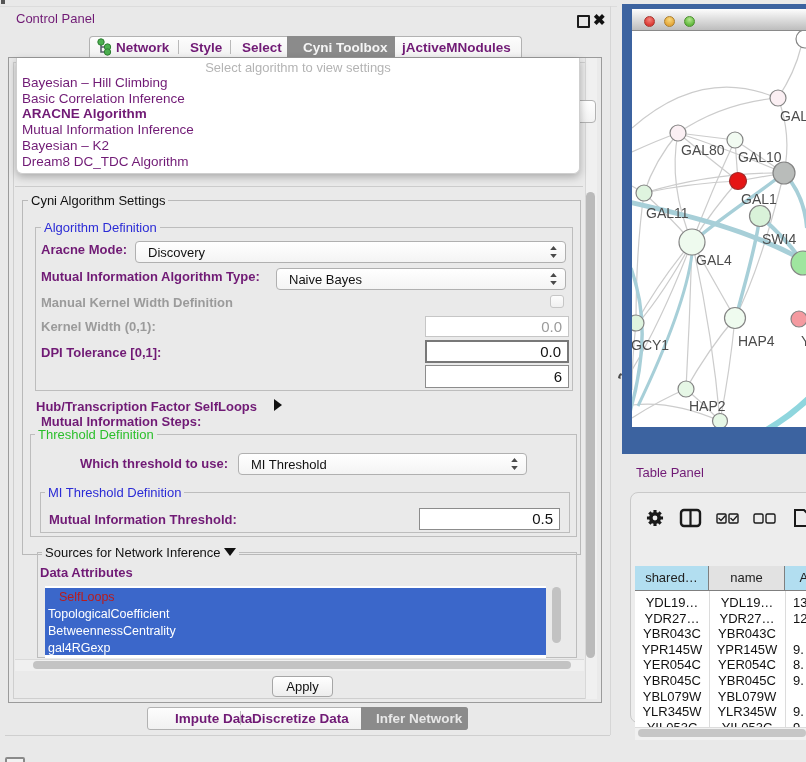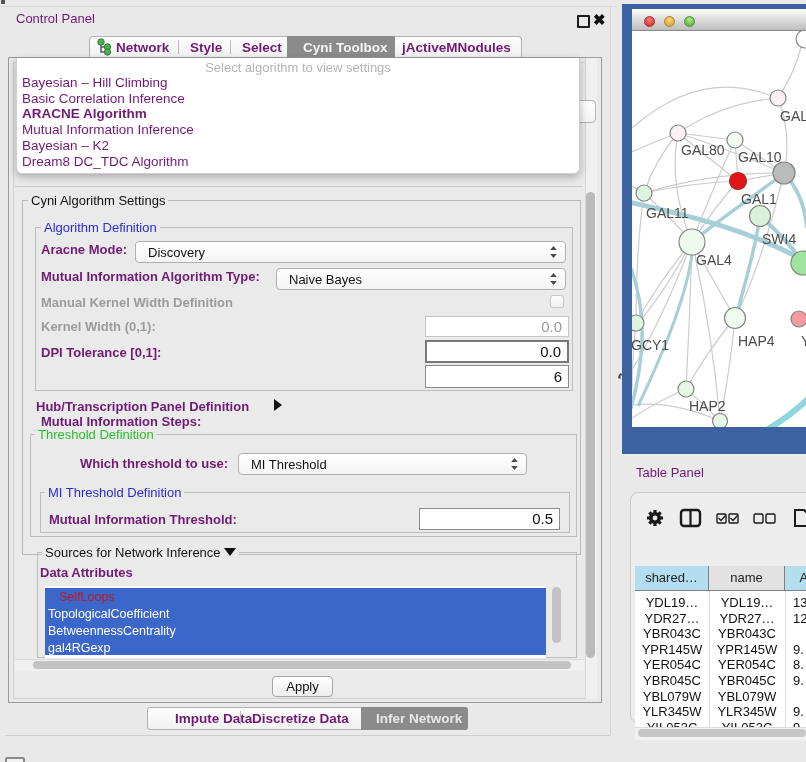--- a/index.html
+++ b/index.html
@@ -81,21 +81,21 @@
   </div>
   <div class="lbl bold gray" style="left:41px;top:295px;">Manual Kernel Width Definition</div>
   <div class="abs" style="left:550px;top:295px;width:14px;height:13px;border:1px solid #c6c6c6;border-radius:3px;background:linear-gradient(#fdfdfd,#f0f0f0);box-sizing:border-box;"></div>
   <div class="lbl bold gray" style="left:41px;top:319px;">Kernel Width (0,1):</div>
   <div class="fld" style="left:425px;top:316px;width:144px;height:21px;border:1px solid #c6c6c6;color:#9b9b9b;line-height:19px;">0.0</div>
   <div class="lbl bold" style="left:41px;top:345px;">DPI Tolerance [0,1]:</div>
   <div class="fld" style="left:425px;top:340px;width:144px;height:23px;border:2px solid #787878;color:#111;line-height:19px;">0.0</div>
   <div class="lbl bold" style="left:41px;top:370px;margin-top:44px;">Mutual Information Steps:</div>
   <div class="fld" style="left:425px;top:365px;width:144px;height:23px;border:1px solid #8c8c8c;color:#111;line-height:21px;">6</div>
 
-  <div class="lbl bold" style="left:36px;top:399px;">Hub/Transcription Panel Definition</div>
+  <div class="lbl bold" style="left:36px;top:399px;">Hub/Transcription Factor SelfLoops</div>
   <svg class="abs" style="left:272px;top:398px;" width="12" height="14" viewBox="0 0 12 14">
       <path d="M2 1 L10 7 L2 13 Z" fill="#111"></path>
     </svg>
 
   <div class="grp" style="left:30px;top:434px;width:547px;height:103px;">
     <div class="gtitle" style="left:4px;color:#2bbf2b;">Threshold Definition</div>
   </div>
   <div class="lbl bold" style="left:80px;top:456px;">Which threshold to use:</div>
   <div class="combo" style="left:238px;top:453px;width:289px;height:22px;">
     <div class="ct">MI Threshold</div>

